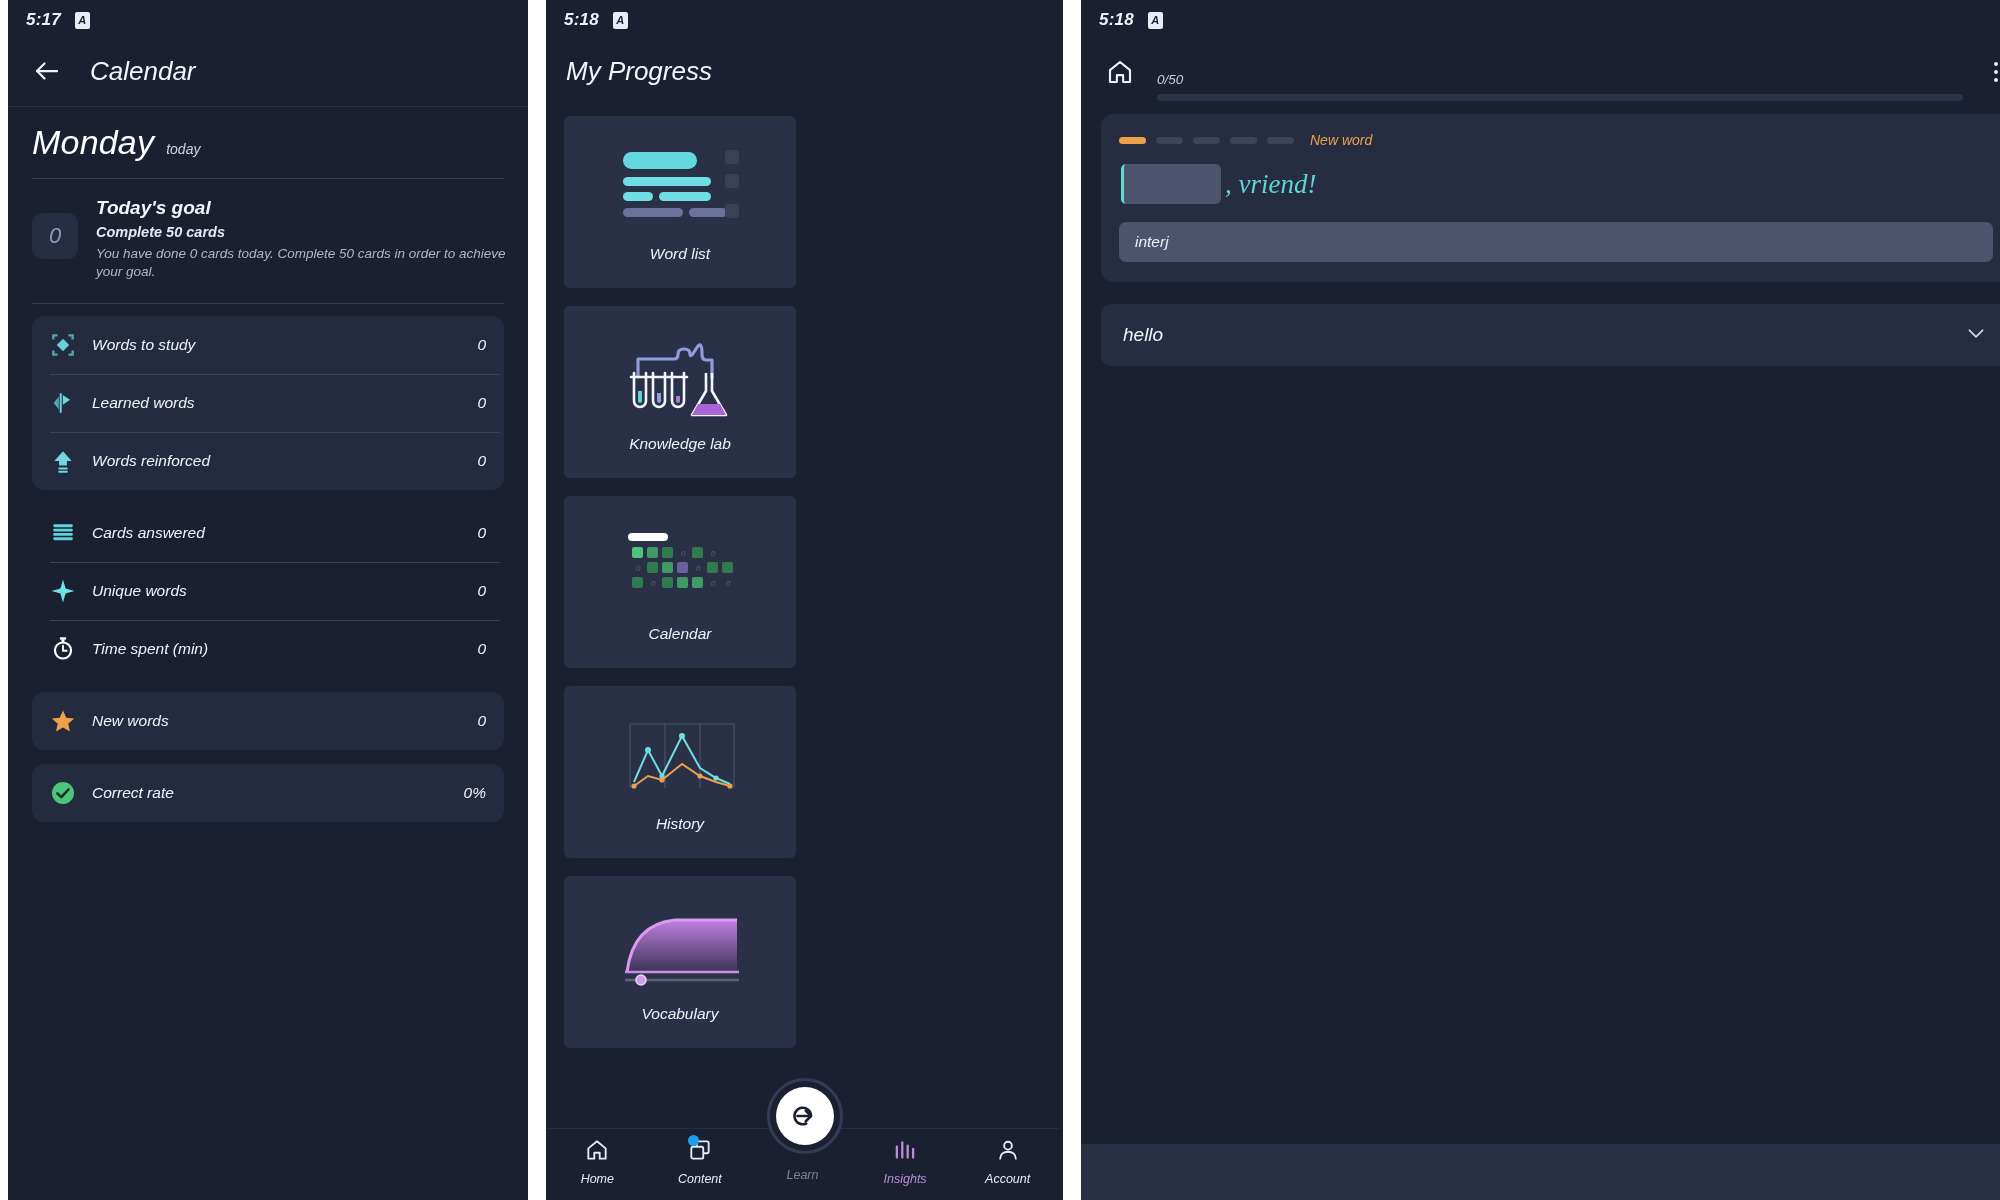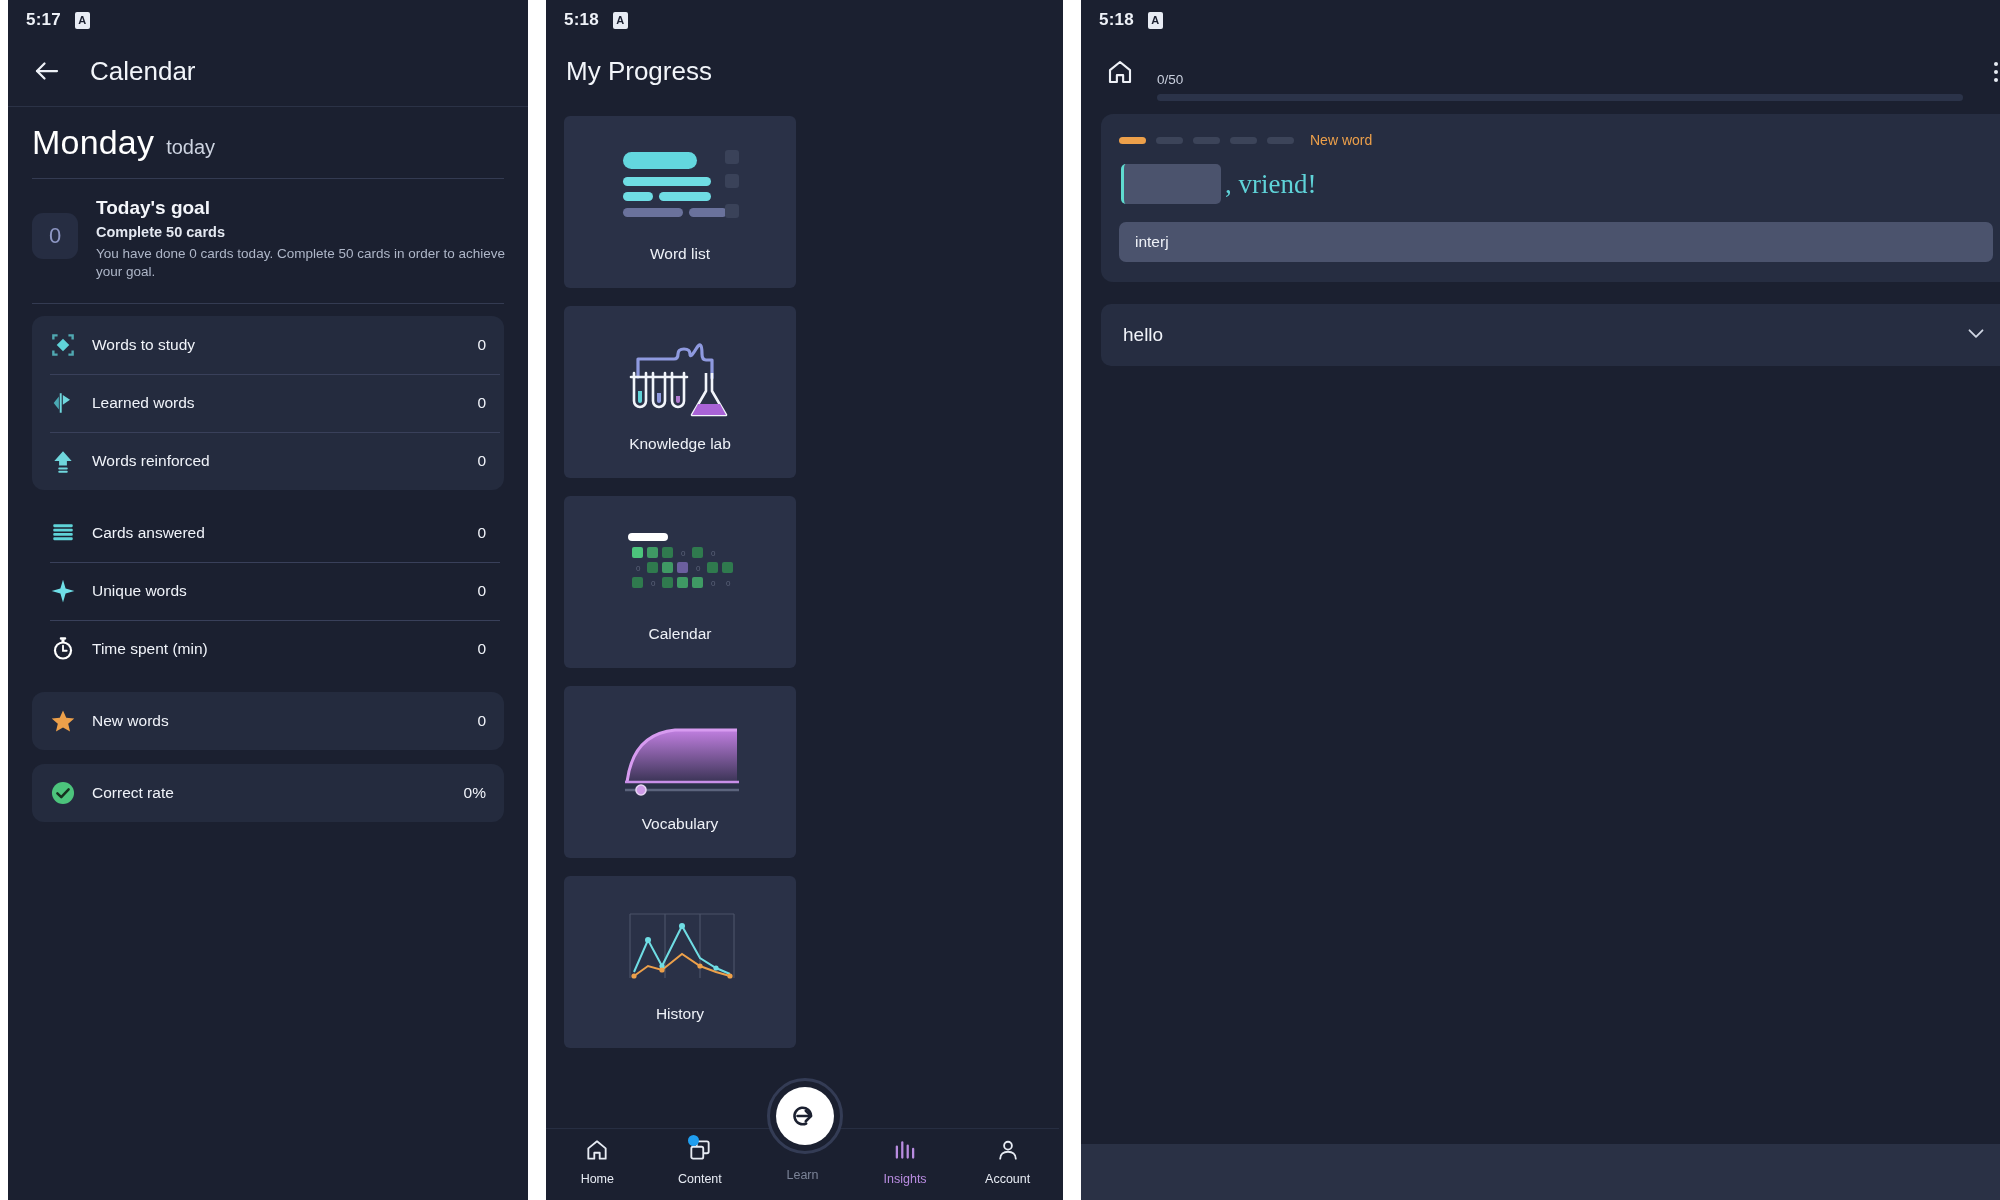--- a/index.html
+++ b/index.html
@@ -2,21 +2,21 @@
 <html><head>
 <meta charset="utf-8">
 <style>
   * { box-sizing: border-box; margin: 0; padding: 0; }
   html, body {
     width: 2000px; height: 1200px;
     background: #ffffff;
     font-family: "Liberation Sans", sans-serif;
     overflow: hidden;
   }
-  .stage { position: relative; width: 1680px; height: 1200px; display: flex; background: #fff; }
+  .stage { position: relative; width: 1680px; height: 1200px; display: flex; background: #fff; font-style: italic; }
 
   .panel { position: relative; height: 1200px; background: #1b2030; overflow: hidden; flex-shrink: 0; }
   #panel-1 { width: 520px; margin-left: 8px; }
   .gap { width: 18px; height: 1200px; background: #ffffff; flex-shrink: 0; }
   #panel-2 { width: 517px; }
   #panel-3 { width: 950px; }
 
   
   .statusbar { height: 40px; display: flex; align-items: center; padding: 0 18px; gap: 14px; }
   .status-time { color: #eef1f7; font-size: 17px; font-weight: bold; letter-spacing: .2px; }
@@ -28,21 +28,21 @@
   
   .p1-appbar { height: 62px; display: flex; align-items: center; gap: 28px; padding: 0 24px; }
   .back-arrow { width: 30px; height: 30px; position: relative; }
   .back-arrow svg { display: block; }
   .p1-title { color: #f2f5fa; font-size: 26px; font-weight: 500; }
 
   .p1-divider { height: 1px; background: #2b3246; margin: 4px 0 0 0; }
 
   .dayrow { padding: 16px 24px 10px 24px; display: flex; align-items: baseline; gap: 12px; }
   .dayname { color: #ffffff; font-size: 34px; font-weight: 300; letter-spacing: .2px; }
-  .daytag { color: #cdd3e0; font-size: 20px; }
+  .daytag { color: #cdd3e0; font-size: 14px; }
 
   .hr-line { height: 1px; background: #343b52; margin: 6px 24px 0 24px; }
 
   .goalcard { display: flex; gap: 18px; padding: 18px 22px 16px 24px; align-items: flex-start; }
   .goalbadge {
     width: 46px; height: 46px; border-radius: 11px; background: #262d42;
     display: flex; align-items: center; justify-content: center; flex-shrink: 0; margin-top: 16px;
   }
   .goalbadge span { color: #8e97c4; font-size: 22px; font-weight: 300; }
   .goaltexts { flex: 1; min-width: 0; }
@@ -341,38 +341,20 @@
               <rect x="57" y="44" width="11" height="11" rx="2" fill="#3f9a64"></rect>
               <rect x="72" y="44" width="11" height="11" rx="2" fill="#3f9a64"></rect>
               <text x="91" y="53" font-size="8" fill="#5a6278" font-family="Liberation Sans">0</text>
               <text x="106" y="53" font-size="8" fill="#5a6278" font-family="Liberation Sans">0</text>
             </svg>
           </div>
           <div class="tile-label">Calendar</div>
         </div>
         <div class="tile">
           <div class="tile-art">
-            <svg width="126" height="78" viewBox="0 0 126 78">
-      <defs>
-                <linearGradient id="vg" x1="0" y1="0" x2="0" y2="1">
-                  <stop offset="0" stop-color="#c07fe0"></stop>
-                  <stop offset="1" stop-color="#3b3456"></stop>
-                </linearGradient>
-              </defs>
-      <path d="M10 62 Q16 14 58 10 L120 10 L120 62 Z" fill="url(#vg)"></path>
-      <path d="M10 62 Q16 14 58 10 L120 10" fill="none" stroke="#d79bf0" stroke-width="3"></path>
-      <line x1="8" y1="62" x2="122" y2="62" stroke="#c98fe8" stroke-width="2.4"></line>
-      <line x1="8" y1="70" x2="122" y2="70" stroke="#5c647d" stroke-width="2.4"></line>
-      <circle cx="24" cy="70" r="5" fill="#cf9be8" stroke="#e7d4f3" stroke-width="1.6"></circle>
-    </svg>
-          </div>
-          <div class="tile-label">Vocabulary</div>
-        </div>
-        <div class="tile">
-          <div class="tile-art">
             <svg width="120" height="78" viewBox="0 0 120 78">
       <g stroke="#4a5268" stroke-width="1.2">
                 <line x1="10" y1="4" x2="10" y2="68"></line>
                 <line x1="45" y1="4" x2="45" y2="68"></line>
                 <line x1="80" y1="4" x2="80" y2="68"></line>
                 <line x1="114" y1="4" x2="114" y2="68"></line>
                 <line x1="10" y1="4" x2="114" y2="4"></line>
               </g>
       <polyline points="14,62 28,30 42,56 62,16 80,48 96,58 110,64" fill="none" stroke="#6fdde4" stroke-width="2"></polyline>
       <polyline points="14,66 28,56 42,60 62,44 80,56 96,62 110,66" fill="none" stroke="#eda04a" stroke-width="2"></polyline>
@@ -385,20 +367,38 @@
       <g fill="#eda04a">
                 <circle cx="14" cy="66" r="2.6"></circle>
                 <circle cx="42" cy="60" r="2.6"></circle>
                 <circle cx="80" cy="56" r="2.6"></circle>
                 <circle cx="110" cy="66" r="2.6"></circle>
               </g>
     </svg>
           </div>
           <div class="tile-label">History</div>
         </div>
+        <div class="tile">
+          <div class="tile-art">
+            <svg width="126" height="78" viewBox="0 0 126 78">
+      <defs>
+                <linearGradient id="vg" x1="0" y1="0" x2="0" y2="1">
+                  <stop offset="0" stop-color="#c07fe0"></stop>
+                  <stop offset="1" stop-color="#3b3456"></stop>
+                </linearGradient>
+              </defs>
+      <path d="M10 62 Q16 14 58 10 L120 10 L120 62 Z" fill="url(#vg)"></path>
+      <path d="M10 62 Q16 14 58 10 L120 10" fill="none" stroke="#d79bf0" stroke-width="3"></path>
+      <line x1="8" y1="62" x2="122" y2="62" stroke="#c98fe8" stroke-width="2.4"></line>
+      <line x1="8" y1="70" x2="122" y2="70" stroke="#5c647d" stroke-width="2.4"></line>
+      <circle cx="24" cy="70" r="5" fill="#cf9be8" stroke="#e7d4f3" stroke-width="1.6"></circle>
+    </svg>
+          </div>
+          <div class="tile-label">Vocabulary</div>
+        </div>
       </div>
 
     <div class="bottomnav" id="p2-nav">
         <div class="navitem">
           <span><svg width="26" height="26" viewBox="0 0 24 24" fill="none" stroke="#e7ebf3" stroke-width="1.7" stroke-linecap="round" stroke-linejoin="round">
               <path d="M4 10.5 L12 4 L20 10.5 V20 H14.5 V14.5 H9.5 V20 H4 Z"></path>
             </svg></span>
           <span class="lbl">Home</span>
         </div>
         <div class="navitem">

